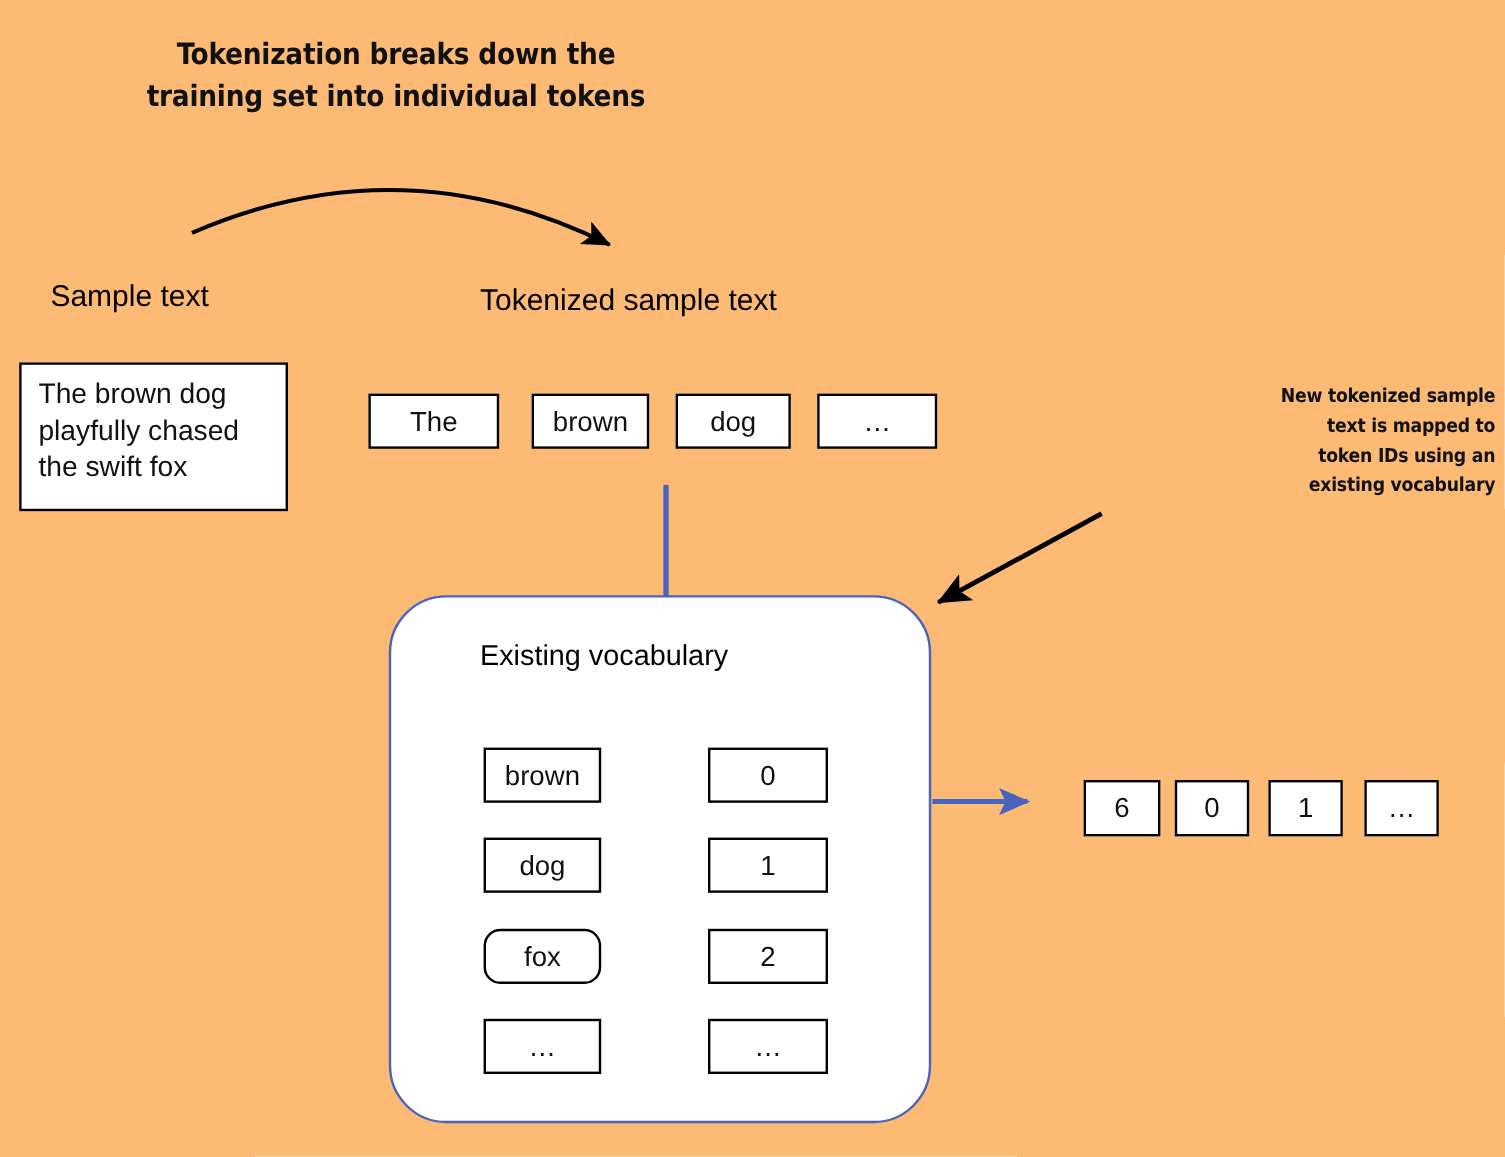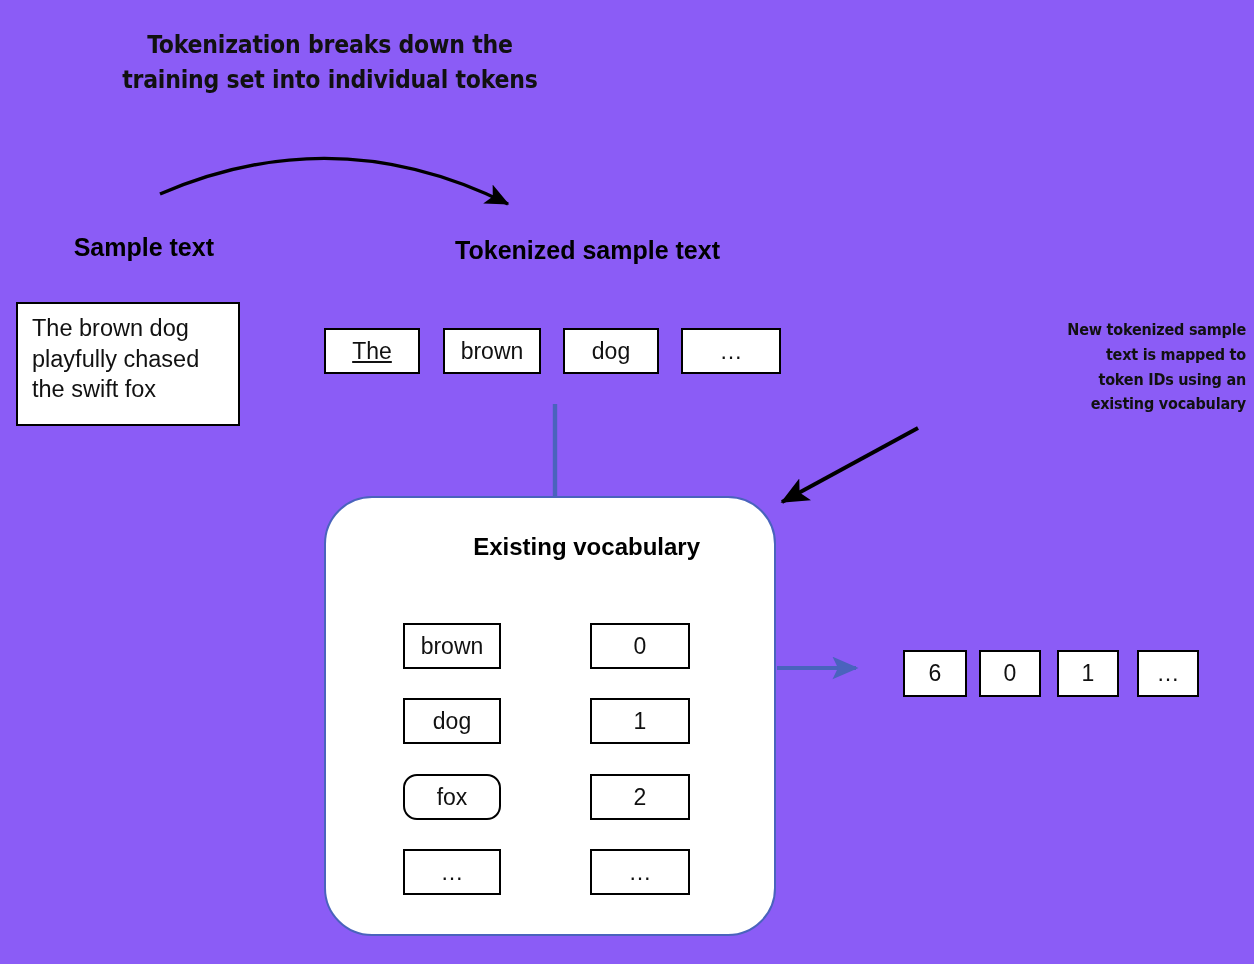--- a/index.html
+++ b/index.html
@@ -9,21 +9,21 @@
     background: #ffffff;
   }
   body {
     font-family: "Liberation Sans", sans-serif;
     color: #000000;
   }
   #canvas {
     position: relative;
     width: 1254px;
     height: 964px;
-    background: #8b5cf6;
+    background: #fdba74;
     overflow: hidden;
   }
   .abs { position: absolute; }
 
   
   .anno {
     font-family: "DejaVu Sans", sans-serif;
     font-weight: bold;
     font-stretch: condensed;
     color: #111111;
@@ -43,23 +43,23 @@
     top: 318px;
     width: 310px;
     font-size: 16px;
     line-height: 1.55;
     text-align: right;
   }
 
   
   .heading {
     font-family: "Liberation Sans", sans-serif;
-    font-weight: bold;
+    font-weight: normal;
     color: #000000;
-    text-align: right;
+    text-align: left;
     white-space: nowrap;
   }
   #sample-text-heading  { left: 42px;  top: 233px; width: 172px; font-size: 25px; }
   #tokenized-heading    { left: 400px; top: 236px; width: 320px; font-size: 25px; }
   #vocab-heading        { left: 400px; top: 533px; width: 300px; font-size: 24px; }
   #token-ids-heading    { left: 945px; top: 570px; width: 200px; font-size: 24px; }
 
   
   .box {
     box-sizing: border-box;
@@ -165,21 +165,21 @@
   </svg>
 
   <div class="abs heading" id="sample-text-heading">Sample text</div>
 
   <div class="abs box" id="sample-text-box">The brown dog
 playfully chased
 the swift fox</div>
 
   <div class="abs heading" id="tokenized-heading">Tokenized sample text</div>
 
-  <div class="abs box token-box" style="left:324px; width:96px;text-decoration:underline;">The</div>
+  <div class="abs box token-box" style="left:307px; width:109px;">The</div>
   <div class="abs box token-box" style="left:443px; width:98px;">brown</div>
   <div class="abs box token-box" style="left:563px; width:96px;">dog</div>
   <div class="abs box token-box" style="left:681px; width:100px;">…</div>
 
   <div class="abs anno" id="right-anno-text">New tokenized sample
 text is mapped to
 token IDs using an
 existing vocabulary</div>
 
   <div class="abs" id="vocab-container"></div>

